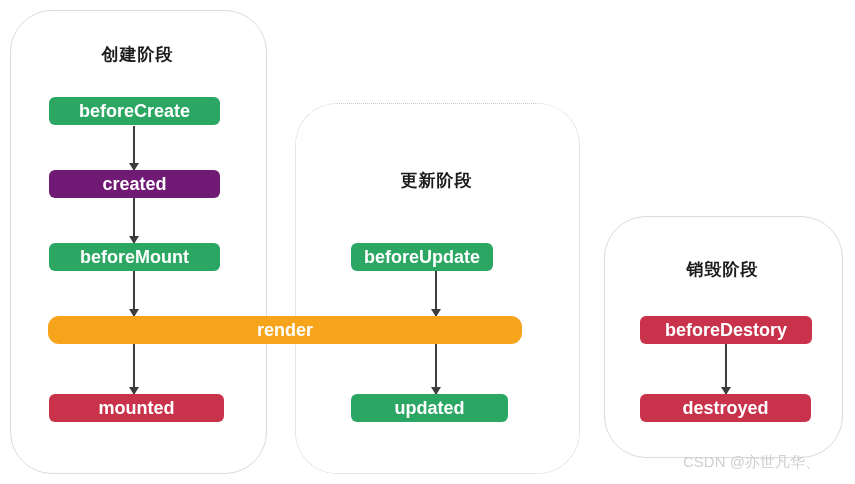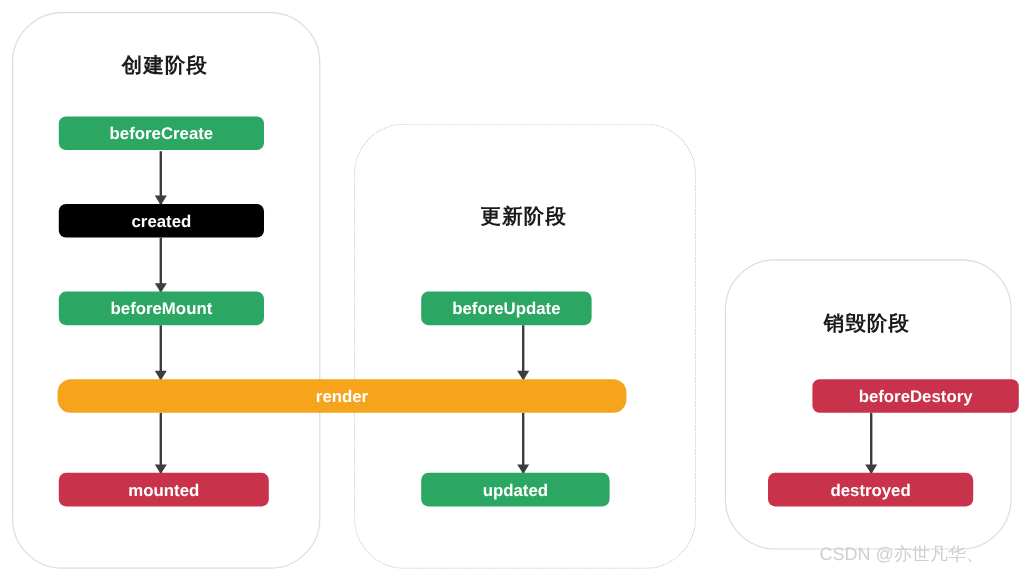--- a/index.html
+++ b/index.html
@@ -41,21 +41,21 @@
   .t-destroy { left: 604px; top: 258px; width: 237px; }
 
   .node {
     position: absolute;
     height: 28px;
     line-height: 28px;
     border-radius: 6px;
     text-align: center;
     color: #ffffff;
     font-weight: bold;
-    font-size: 14px;
+    font-size: 18px;
     z-index: 4;
   }
   .n-before-create  { left: 49px;  top: 97px;  width: 171px; }
   .n-created        { left: 49px;  top: 170px; width: 171px; }
   .n-before-mount   { left: 49px;  top: 243px; width: 171px; }
   .n-render         { left: 48px;  top: 316px; width: 474px; border-radius: 11px; }
   .n-mounted        { left: 49px;  top: 394px; width: 175px; }
   .n-before-update  { left: 351px; top: 243px; width: 142px; }
   .n-updated        { left: 351px; top: 394px; width: 157px; }
   .n-before-destory { left: 640px; top: 316px; width: 172px; }
@@ -113,24 +113,24 @@
 
   <div class="arrow a1"></div>
   <div class="arrow a2"></div>
   <div class="arrow a3"></div>
   <div class="arrow a4"></div>
   <div class="arrow a5"></div>
   <div class="arrow a6"></div>
   <div class="arrow a7"></div>
 
   <div class="node n-before-create" style="background-color: rgb(43, 167, 99);">beforeCreate</div>
-  <div class="node n-created" style="background-color: #000000;">created</div>
+  <div class="node n-created" style="background-color: #701a75;">created</div>
   <div class="node n-before-mount" style="background-color: rgb(43, 167, 99); text-align: center;">beforeMount</div>
   <div class="node n-render" style="background-color: rgb(246, 164, 27);">render</div>
   <div class="node n-mounted" style="background-color: rgb(200, 50, 74);">mounted</div>
   <div class="node n-before-update" style="background-color: rgb(43, 167, 99);">beforeUpdate</div>
   <div class="node n-updated" style="background-color: rgb(43, 167, 99);">updated</div>
-  <div class="node n-before-destory" style="background-color: rgb(200, 50, 74); margin-left: 37px;">beforeDestory</div>
+  <div class="node n-before-destory" style="background-color: rgb(200, 50, 74);">beforeDestory</div>
   <div class="node n-destroyed" style="background-color: rgb(200, 50, 74);">destroyed</div>
 
   <div class="watermark">CSDN @亦世凡华、</div>
 
 </div>
 
 </body></html>

